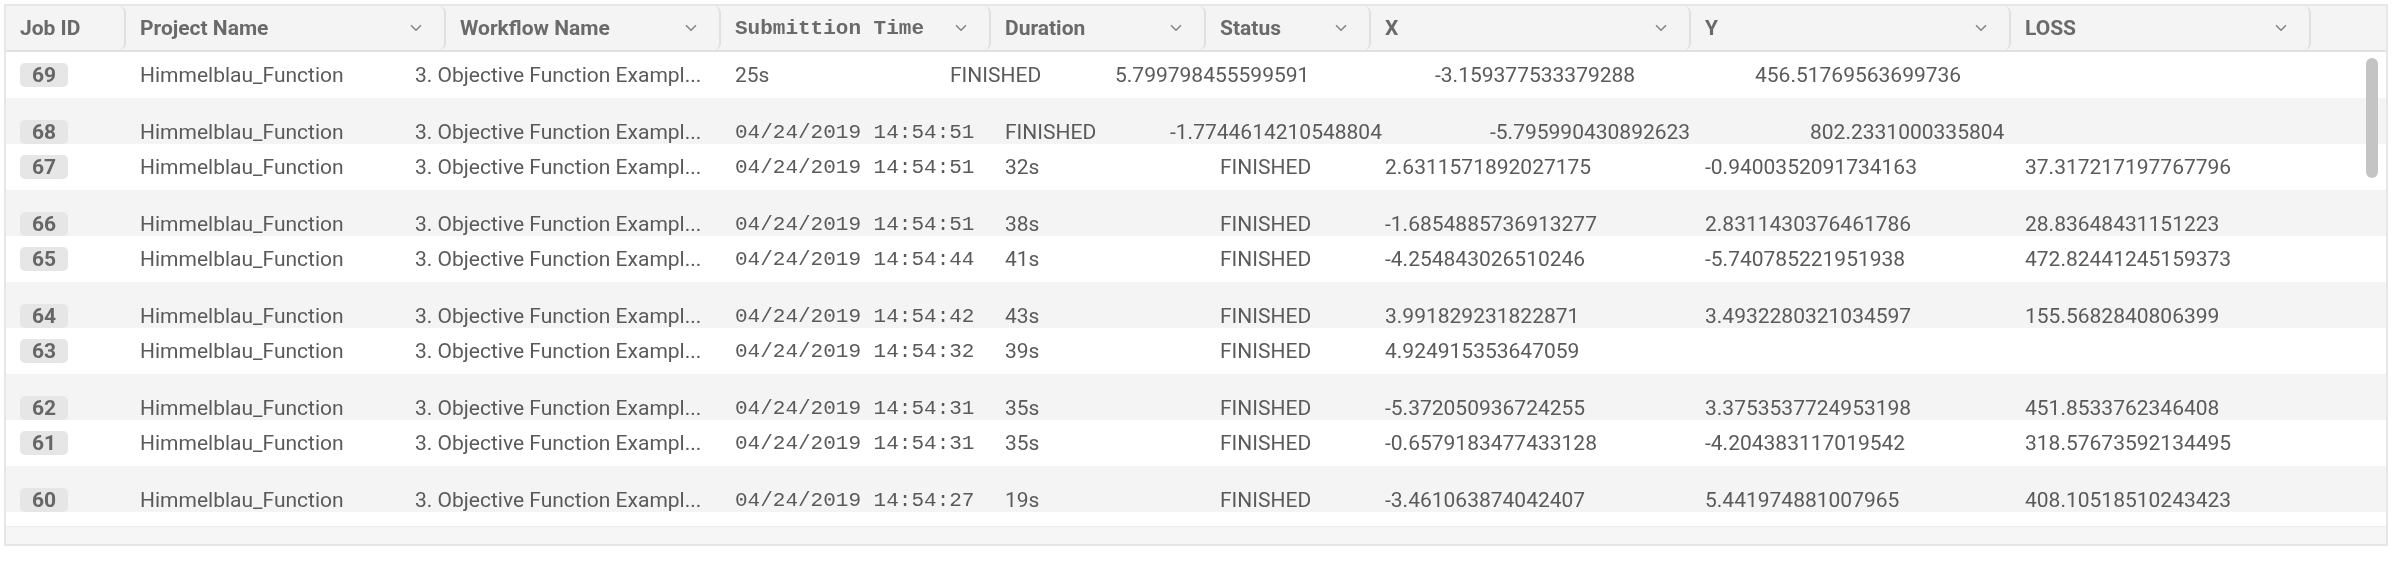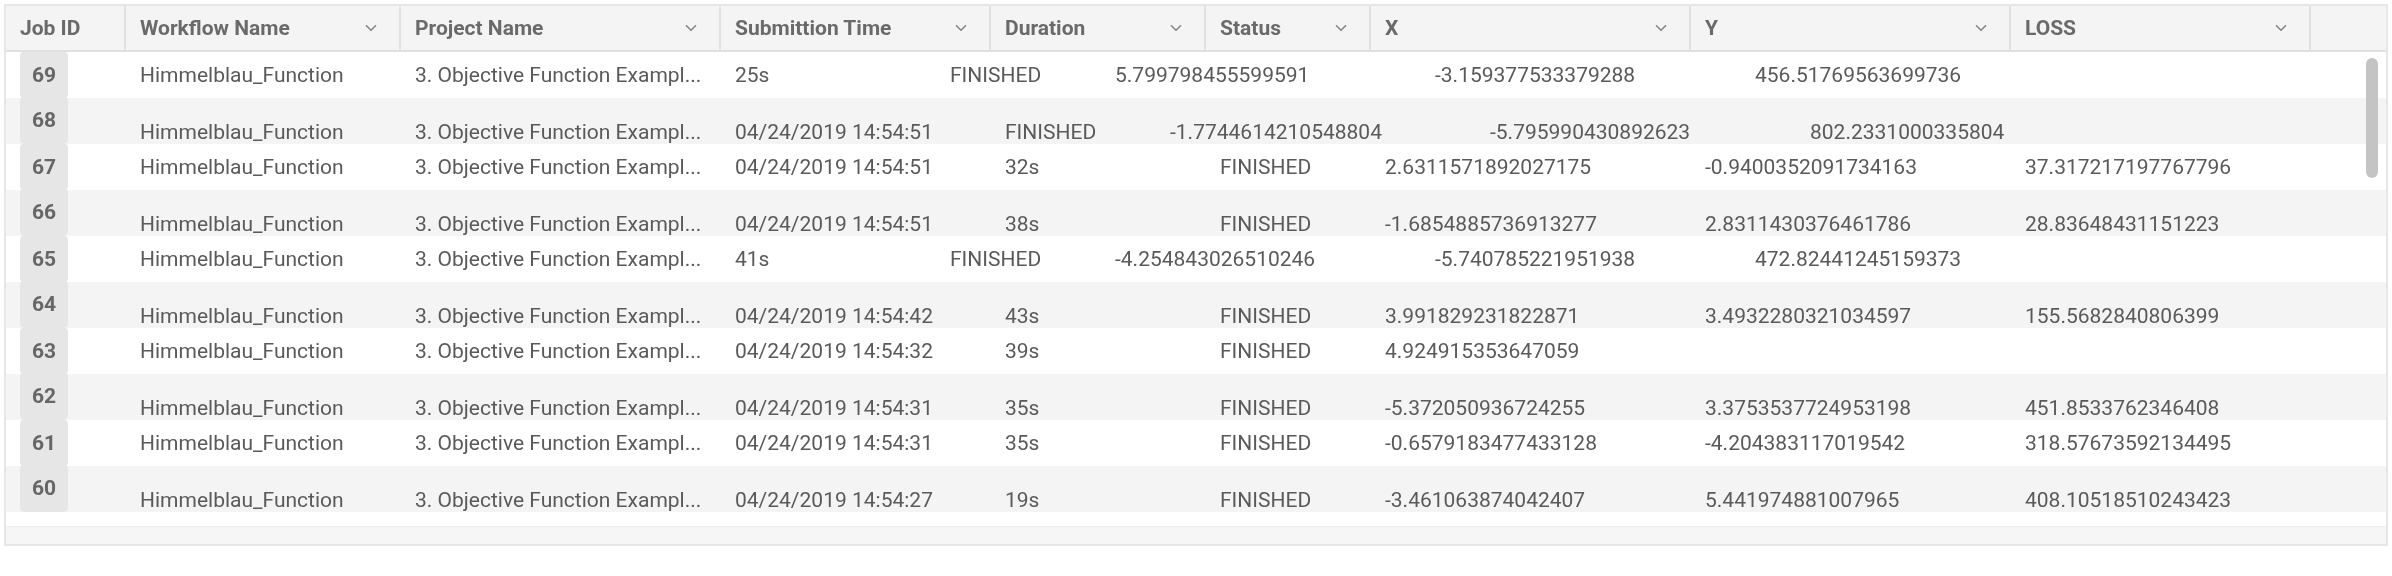--- a/index.html
+++ b/index.html
@@ -24,20 +24,21 @@
     position: relative;
     padding: 10px 19px 10px 14px;
     font-weight: 700;
     color: #6a6a6a;
     border-right: 2px solid #e0e0e0;
     display: flex;
     align-items: center;
     justify-content: space-between;
     white-space: nowrap;
     overflow: hidden;
+    border-radius: 7px;
   }
   .hcell:last-child { border-right: none; }
   .chevron {
     width: 18px; height: 18px;
     flex: 0 0 18px;
     margin-left: 6px;
   }
   .chevron svg { width: 18px; height: 18px; display: block; }
   .body-viewport {
     position: relative;
@@ -64,28 +65,28 @@
   }
   .cell span { overflow: hidden; text-overflow: ellipsis; white-space: nowrap; }
   .jobid-badge {
     display: inline-flex;
     align-items: center;
     justify-content: center;
     background: #e6e6e6;
     color: #666;
     font-weight: 700;
     border-radius: 5px;
-    padding: 12px 12px;
+    padding: 0 12px;
     min-width: 48px;
   }
   
   .c0 { flex: 0 0 120px; }
   .c1 { flex: 0 0 275px; }
   .c2 { flex: 0 0 320px; }
-  .c3 { flex: 0 0 270px; }
+  .c3 { flex: 0 0 270px; font-family: Liberation Mono, monospace; }
   .c4 { flex: 0 0 215px; }
   .c5 { flex: 0 0 165px; }
   .c6 { flex: 0 0 320px; }
   .c7 { flex: 0 0 320px; }
   .c8 { flex: 0 0 300px; }
   .c9 { flex: 1 1 auto; } 
   .bottom-spacer {
     height: 18px;
     background: #f6f6f6;
     border-top: 1px solid #ececec;
@@ -110,30 +111,30 @@
 </style>
 </head>
 <body>
 
 <div class="grid-wrap">
 
   <div class="header-row">
     <div class="hcell c0">
       <span>Job ID</span>
     </div>
+    <div class="hcell c2">
+      <span>Project Name</span>
+      <span class="chevron">
+          <svg viewBox="0 0 24 24" fill="none" stroke="#888" stroke-width="2.2" stroke-linecap="round" stroke-linejoin="round">
+            <polyline points="6 9 12 15 18 9"></polyline>
+          </svg>
+        </span>
+    </div>
     <div class="hcell c1">
       <span>Workflow Name</span>
-      <span class="chevron">
-          <svg viewBox="0 0 24 24" fill="none" stroke="#888" stroke-width="2.2" stroke-linecap="round" stroke-linejoin="round">
-            <polyline points="6 9 12 15 18 9"></polyline>
-          </svg>
-        </span>
-    </div>
-    <div class="hcell c2">
-      <span>Project Name</span>
       <span class="chevron">
           <svg viewBox="0 0 24 24" fill="none" stroke="#888" stroke-width="2.2" stroke-linecap="round" stroke-linejoin="round">
             <polyline points="6 9 12 15 18 9"></polyline>
           </svg>
         </span>
     </div>
     <div class="hcell c3">
       <span>Submittion Time</span>
       <span class="chevron">
           <svg viewBox="0 0 24 24" fill="none" stroke="#888" stroke-width="2.2" stroke-linecap="round" stroke-linejoin="round">
@@ -303,20 +304,23 @@
         <div class="row even">
           <div class="cell c0">
             <span class="jobid-badge">65</span>
           </div>
           <div class="cell c1">
             <span>Himmelblau_Function</span>
           </div>
           <div class="cell c2">
             <span>3. Objective Function Exampl...</span>
           </div>
+          <div class="cell c3">
+            <span>04/24/2019 14:54:44</span>
+          </div>
           <div class="cell c4">
             <span>41s</span>
           </div>
           <div class="cell c5">
             <span>FINISHED</span>
           </div>
           <div class="cell c6">
             <span>-4.254843026510246</span>
           </div>
           <div class="cell c7">

